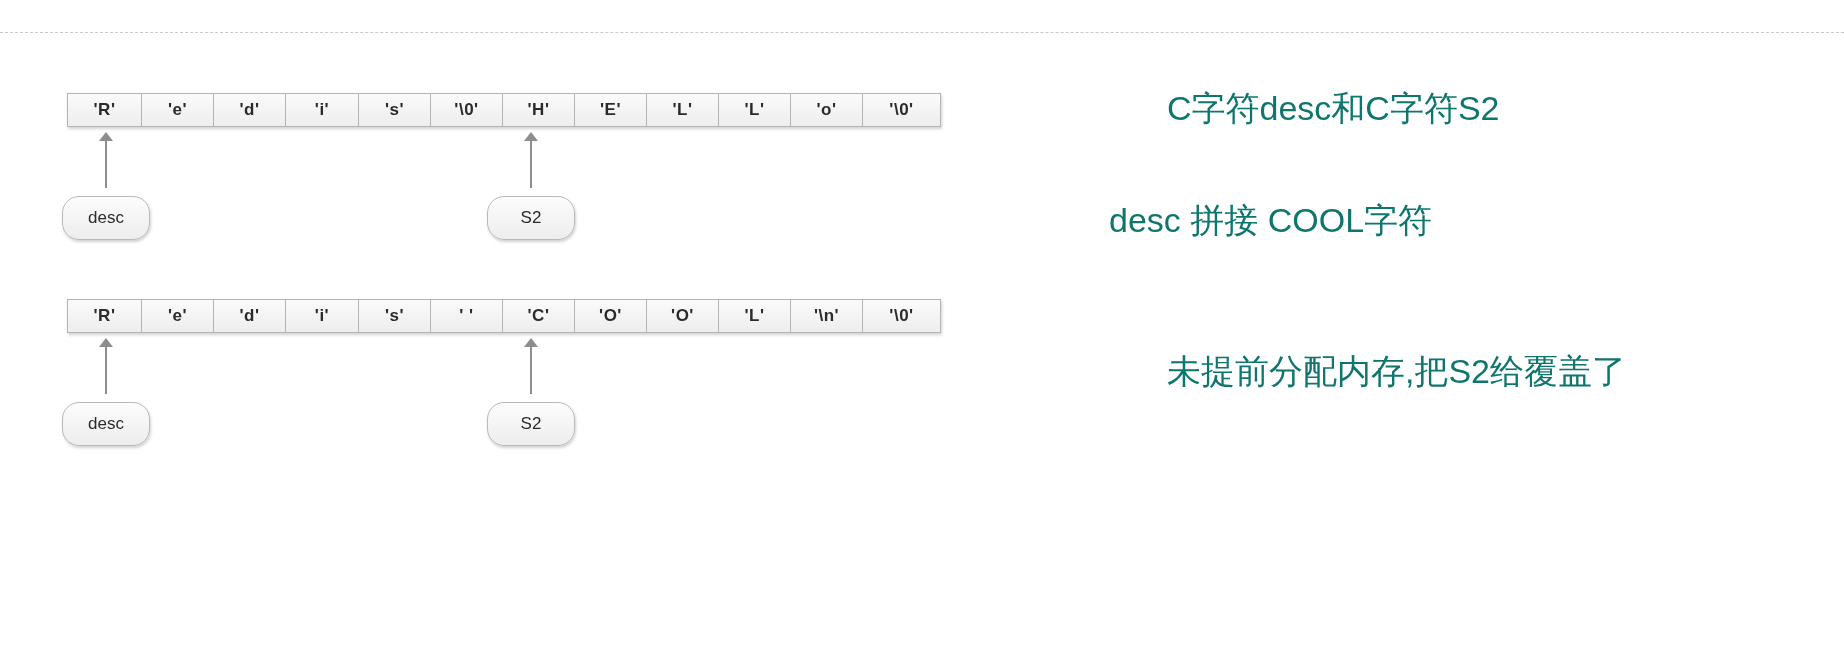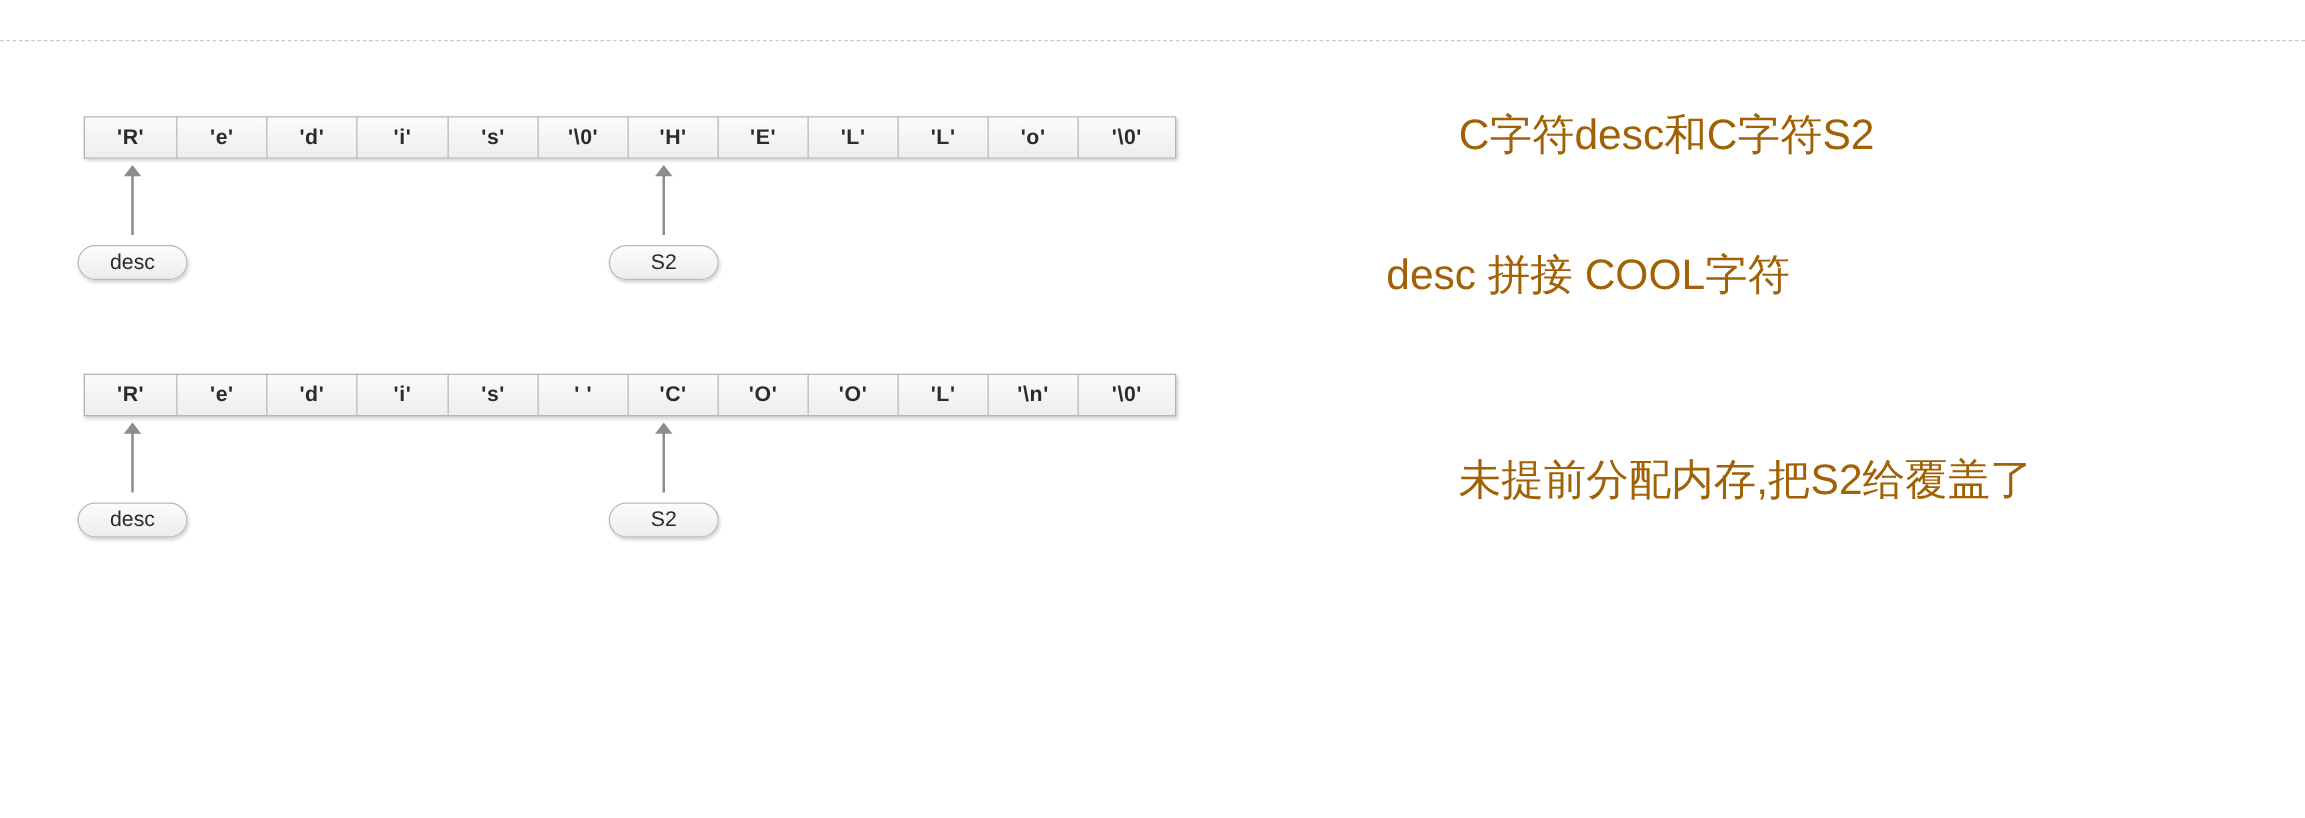--- a/index.html
+++ b/index.html
@@ -47,21 +47,21 @@
     letter-spacing: 0.5px;
     white-space: pre;
   }
   .mem-cell:last-child {
     border-right: 1px solid #b4b4b4;
   }
 
   
   .ptr-pill {
     position: absolute;
-    height: 28px;
+    height: 44px;
     border: 1px solid #b9b9b9;
     border-radius: 17px;
     background: linear-gradient(to bottom, #fcfcfc 0%, #f4f4f4 55%, #ededed 100%);
     box-shadow: 1px 2px 3px rgba(0,0,0,0.18);
     display: flex;
     align-items: center;
     justify-content: center;
     font-size: 17px;
     color: #2b2b2b;
     box-sizing: border-box;
@@ -87,21 +87,21 @@
     width: 0;
     height: 0;
     border-left: 7px solid transparent;
     border-right: 7px solid transparent;
     border-bottom: 9px solid #8d8d8d;
   }
 
   
   .annot {
     position: absolute;
-    color: #a16207;
+    color: #0f766e;
     font-size: 34px;
     line-height: 1.2;
     white-space: nowrap;
   }
 </style>
 </head>
 <body>
 
 <div class="top-rule"></div>
 
@@ -162,13 +162,13 @@
 <div class="ptr-arrow" id="arrow-2-s2" style="left:524px; top:338px; height:56px;">
   <div class="head"></div>
   <div class="shaft"></div>
 </div>
 <div class="ptr-pill" id="pill-2-s2" style="left:487px; top:402px; width:88px;">
   <span>S2</span>
 </div>
 
 <div class="annot" style="left:1167px; top:88px;">C字符desc和C字符S2</div>
 <div class="annot" style="left:1109px; top:200px;">desc 拼接 COOL字符</div>
-<div class="annot" style="left:1167px; top:364px;">未提前分配内存,把S2给覆盖了</div>
+<div class="annot" style="left:1167px; top:351px;">未提前分配内存,把S2给覆盖了</div>
 
 </body></html>

